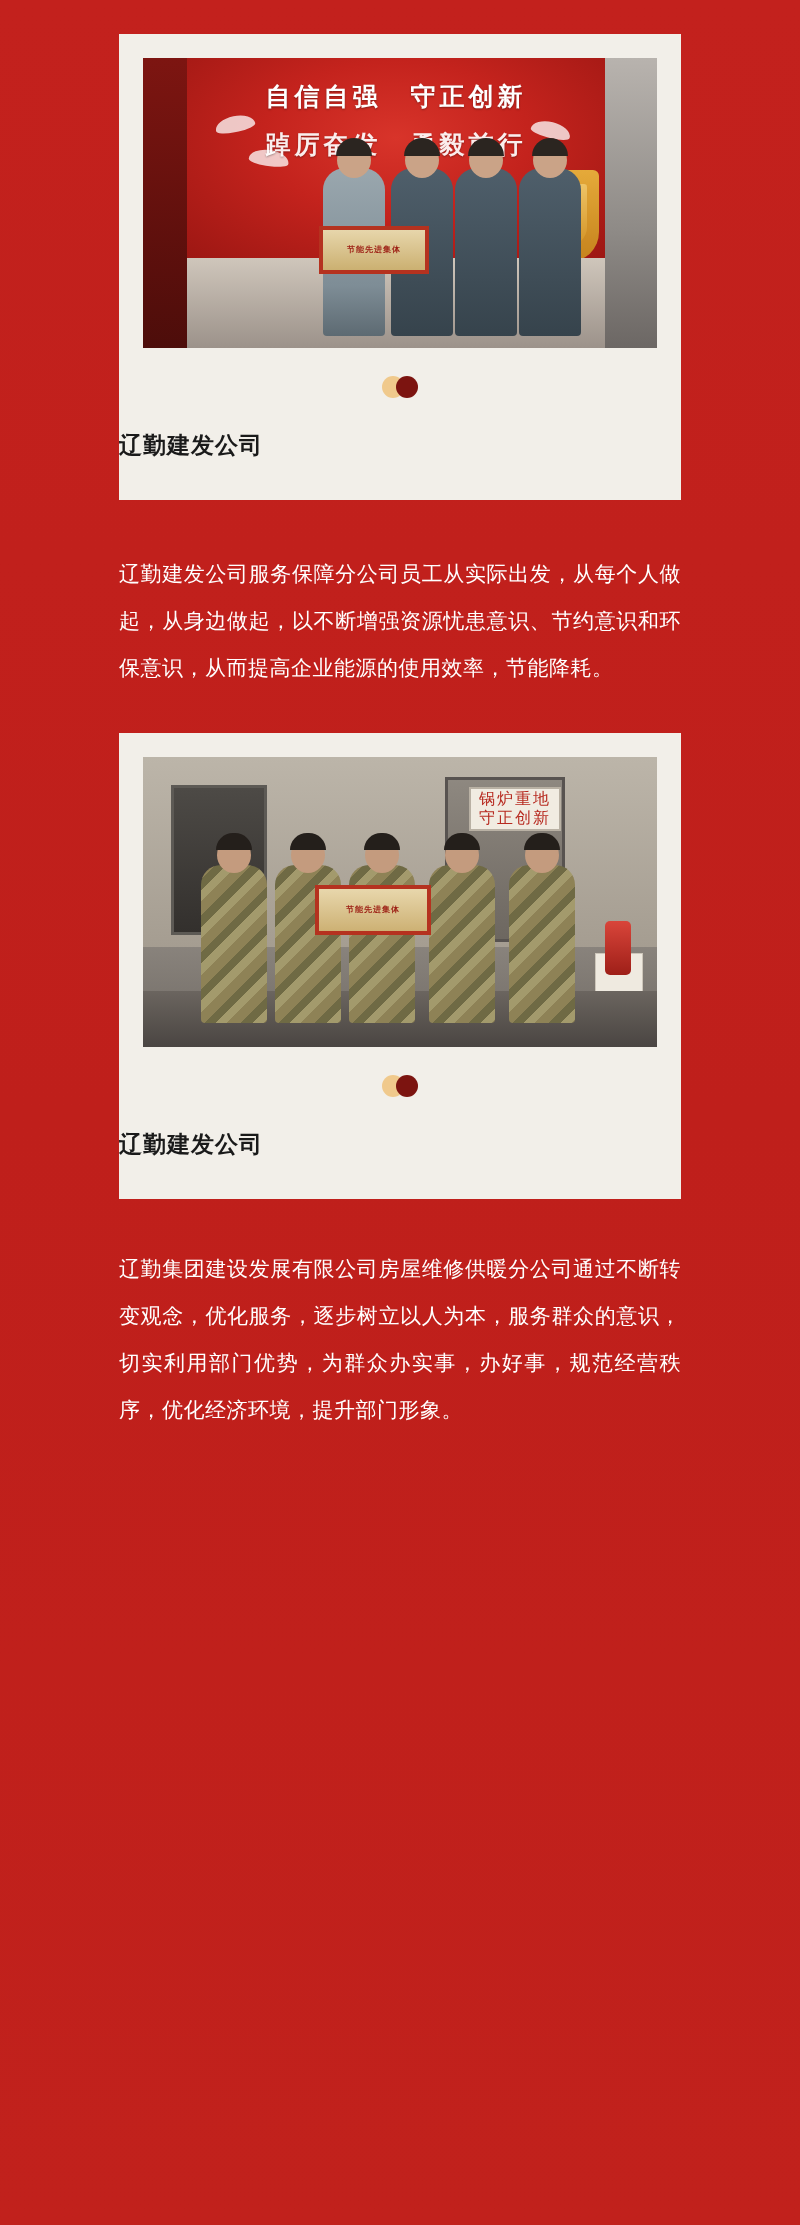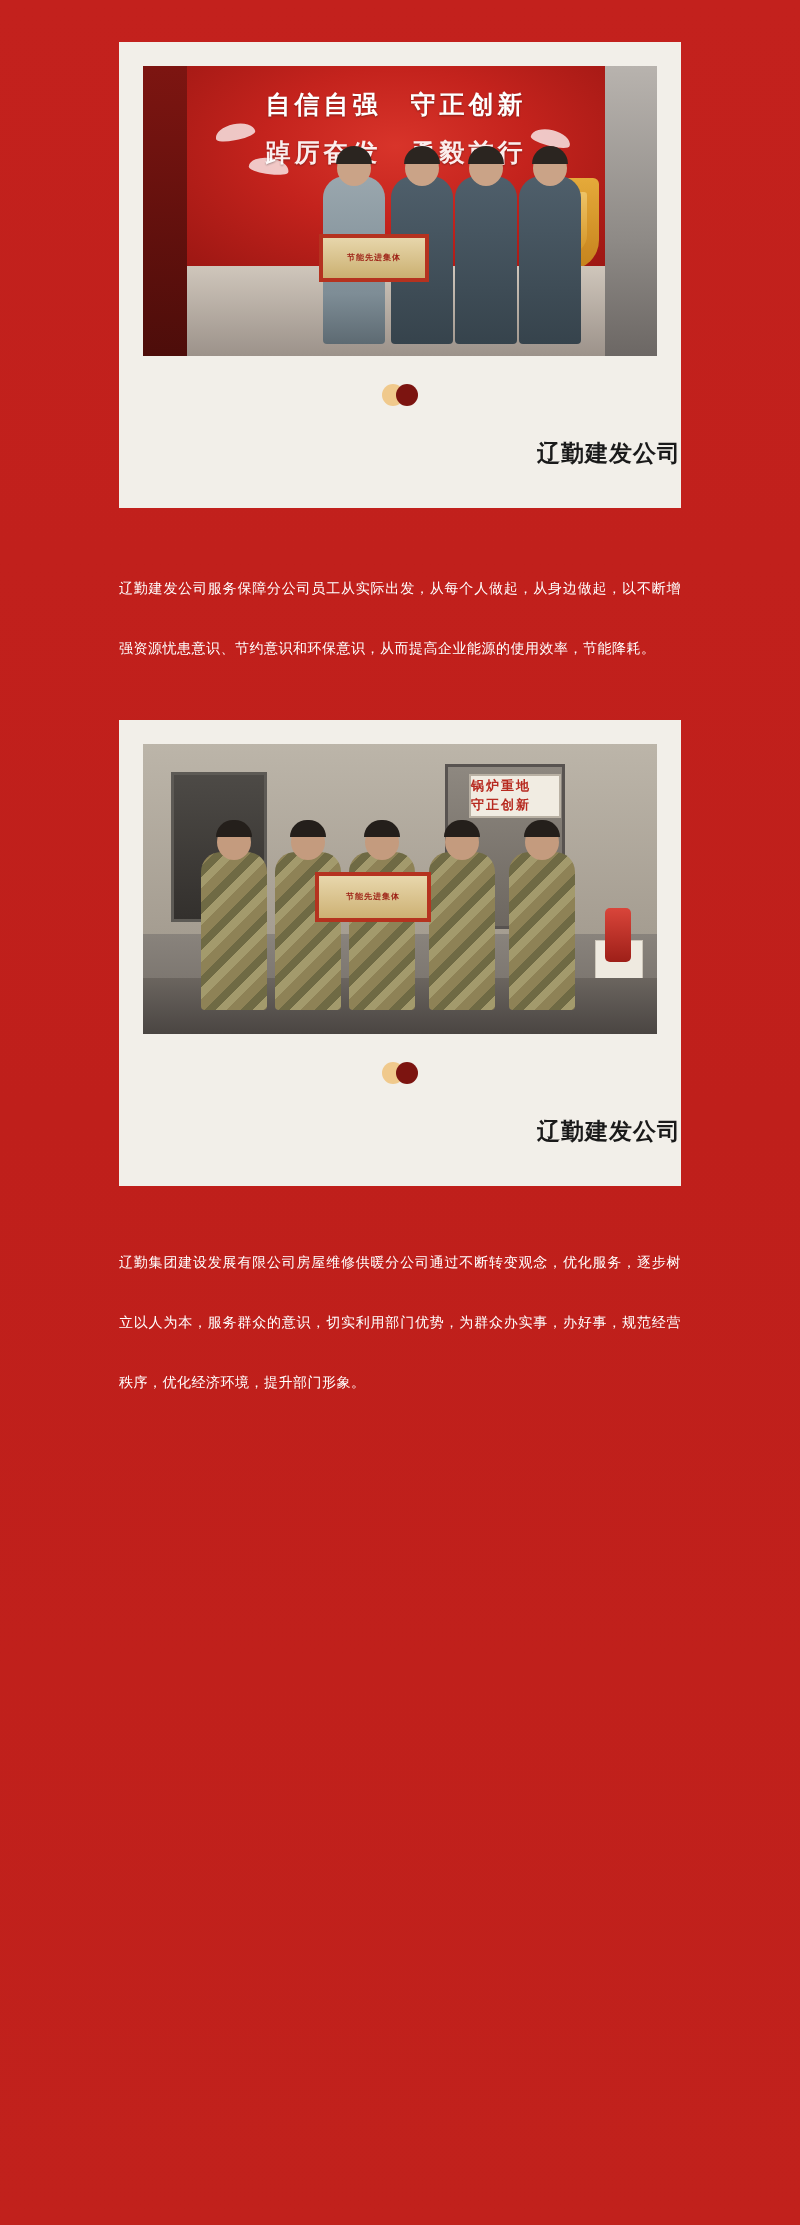--- a/index.html
+++ b/index.html
@@ -19,21 +19,21 @@
     background: linear-gradient(180deg, #c3211d 0%, #bf1f1b 50%, #c1211c 100%);
     position: relative;
     overflow: hidden;
     padding-top: 30px;
     box-sizing: border-box;
   }
 
   
   .card {
     width: 562px;
-    margin: 12px auto;
+    margin: 4px auto;
     background: #f2efe9;
     padding: 24px 0 34px 0;
     box-sizing: border-box;
   }
   .card-photo-wrap {
     width: 514px;
     margin: 0 auto;
     background: #ffffff;
     padding: 0;
     box-sizing: border-box;
@@ -147,21 +147,21 @@
   .p2-door-right {
     position: absolute; right: 92px; top: 20px; width: 120px; height: 165px;
     background: linear-gradient(180deg,#8e8880,#6d6760);
     border: 3px solid #585350; box-sizing: border-box;
   }
   .p2-sign {
     position: absolute; right: 96px; top: 30px; width: 92px; height: 44px;
     background: #f1ece2; border: 2px solid #b9b1a4; box-sizing: border-box;
   }
   .p2-sign span {
-    display:block; text-align:left; color:#b72a20; font-size:13px; font-weight:700;
+    display:block; text-align:center; color:#b72a20; font-size:16px; font-weight:400;
     line-height:19px; letter-spacing:2px;
   }
   .p2-floor {
     position: absolute; left: 0; right: 0; bottom: 0; height: 56px;
     background: linear-gradient(180deg,#6b655f,#4a4542);
   }
   .p2-person {
     position: absolute; bottom: 24px; width: 66px; height: 158px;
     background:
       repeating-linear-gradient(135deg, #8e8256 0 10px, #6f6a44 10px 18px, #a39a6c 18px 26px);
@@ -206,35 +206,35 @@
   .dot-a {
     width: 22px; height: 22px; border-radius: 50%;
     background: #f0c98c; margin-right: -8px;
   }
   .dot-b {
     width: 22px; height: 22px; border-radius: 50%;
     background: #7c1410;
   }
 
   .card-title {
-    text-align: right;
+    text-align: left;
     color: #1a1a1a;
     font-weight: 700;
     font-size: 23px;
     line-height: 42px;
     letter-spacing: 1px;
   }
 
   
   .para {
     width: 562px;
     margin: 12px auto;
     color: #ffffff;
-    font-size: 14px;
-    line-height: 60px;
+    font-size: 21px;
+    line-height: 47px;
     letter-spacing: .5px;
     text-align: justify;
     padding: 34px 0 26px 0;
   }
   .para.first { padding-top: 38px; padding-bottom: 30px; }
   .para.second { padding-top: 34px; padding-bottom: 40px; }
 </style>
 </head>
 <body>
 

